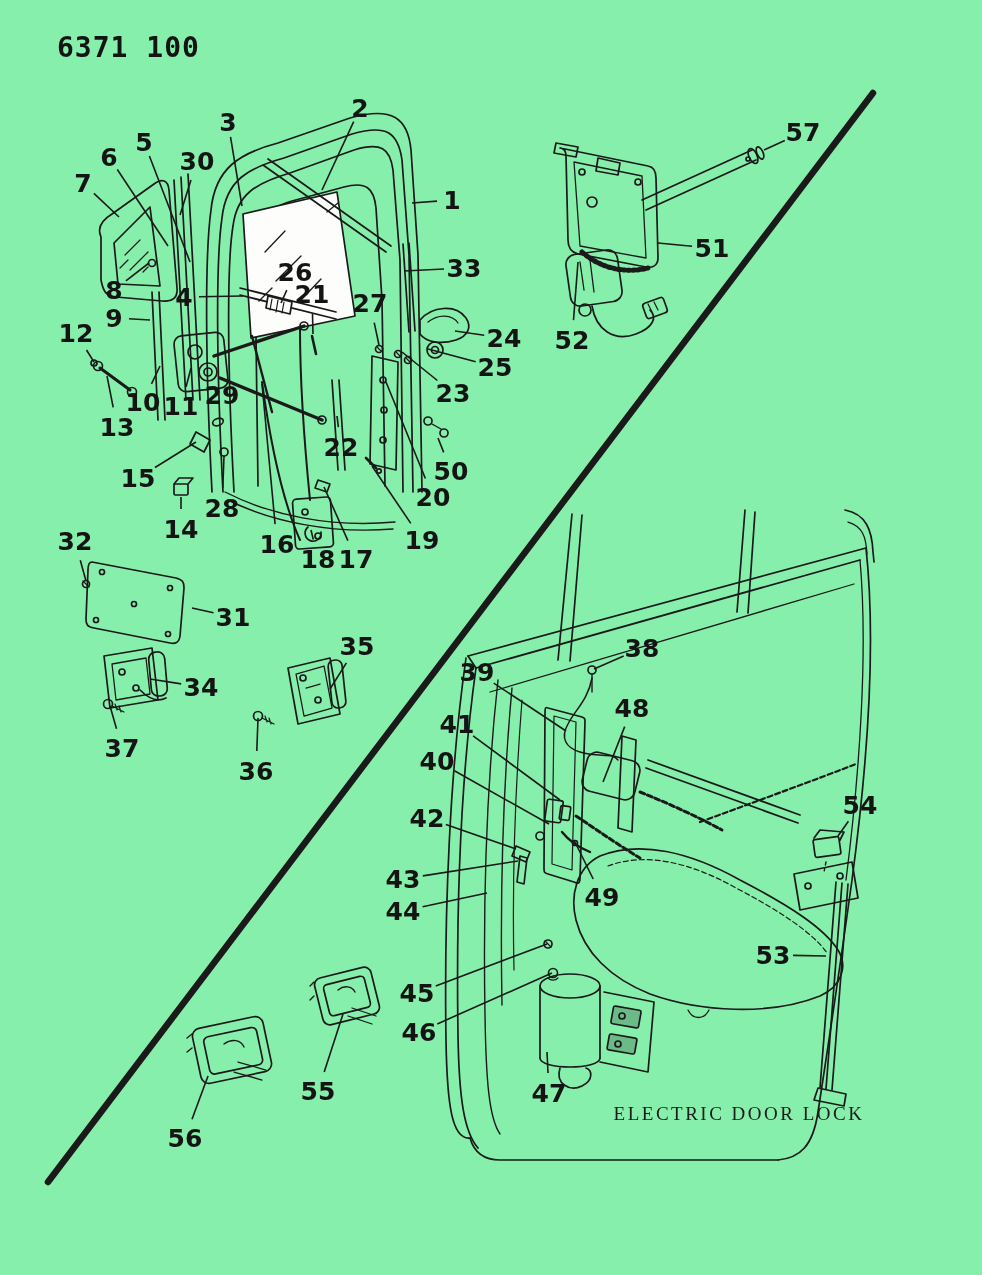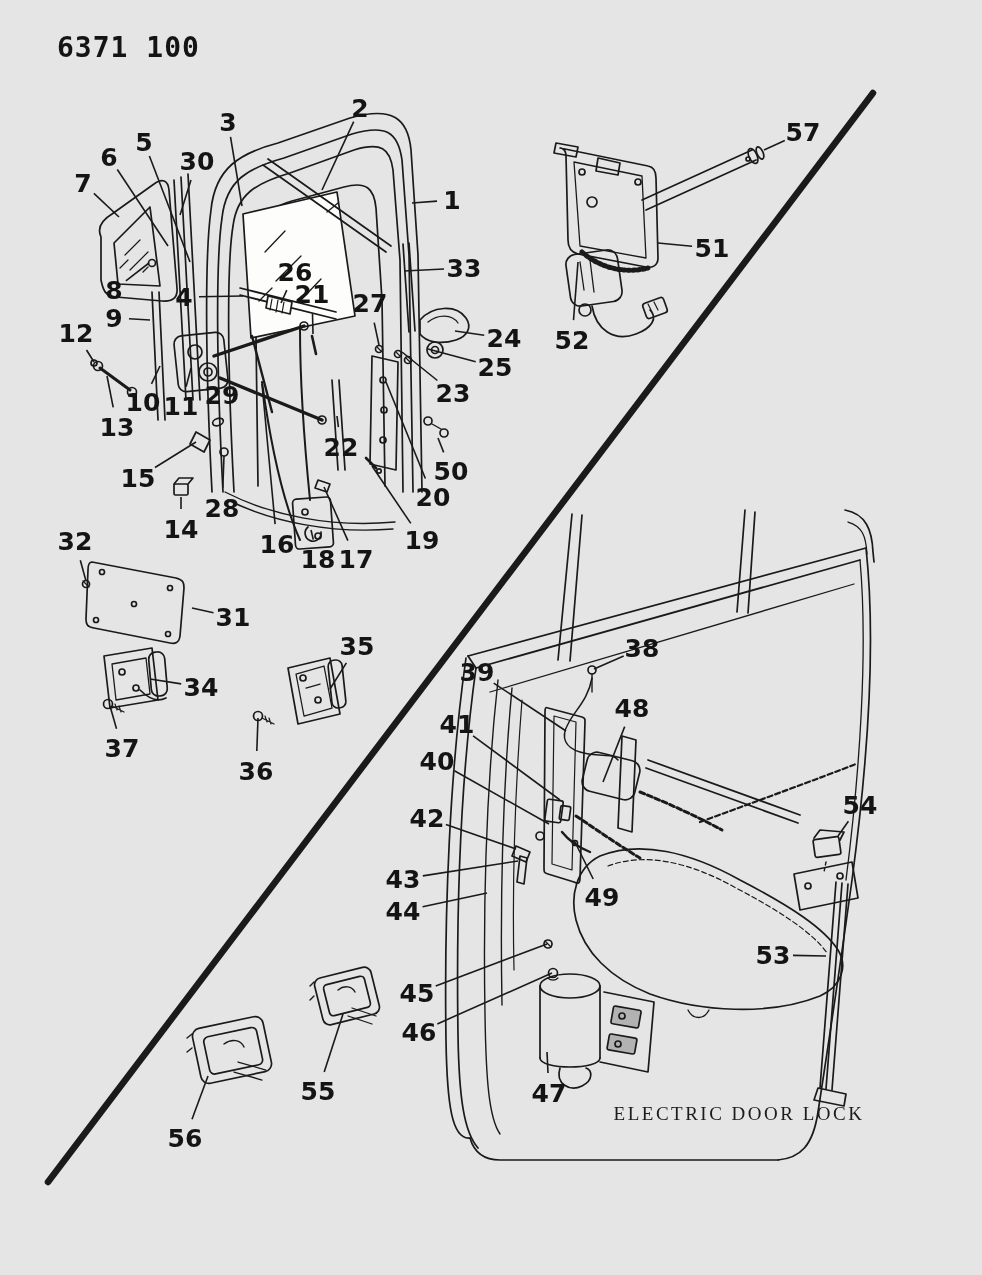--- a/index.html
+++ b/index.html
@@ -1,16 +1,16 @@
 <!DOCTYPE html>
 <html><head>
 <meta charset="utf-8">
 <style>
   html,body{margin:0;padding:0;background:#ffffff;}
-  .page{width:982px;height:1275px;position:relative;background:#e5e5e5;overflow:hidden;}
+  .page{width:982px;height:1275px;position:relative;background:#86efac;overflow:hidden;}
   svg{display:block;}
   text{user-select:none;}
   .callout-num{font-family:"DejaVu Sans",sans-serif;font-weight:bold;font-size:25px;fill:#141414;}
   .drawing-no{font-family:"DejaVu Sans Mono","Liberation Mono",monospace;font-weight:bold;font-size:28px;fill:#141414;letter-spacing:1px;}
   .caption{font-family:"Liberation Serif","DejaVu Serif",serif;font-size:19px;fill:#1c1c1c;letter-spacing:2.5px;}
 </style>
 </head>
 <body>
 
 <div class="page">

